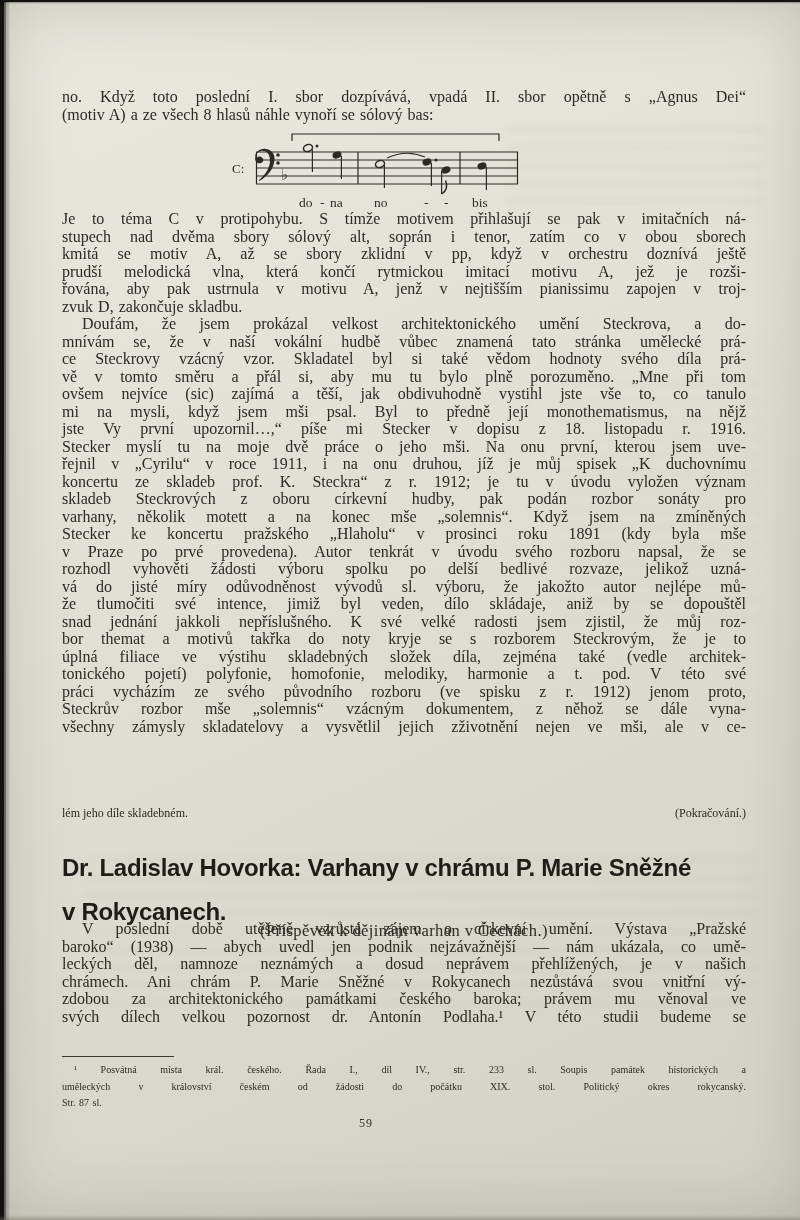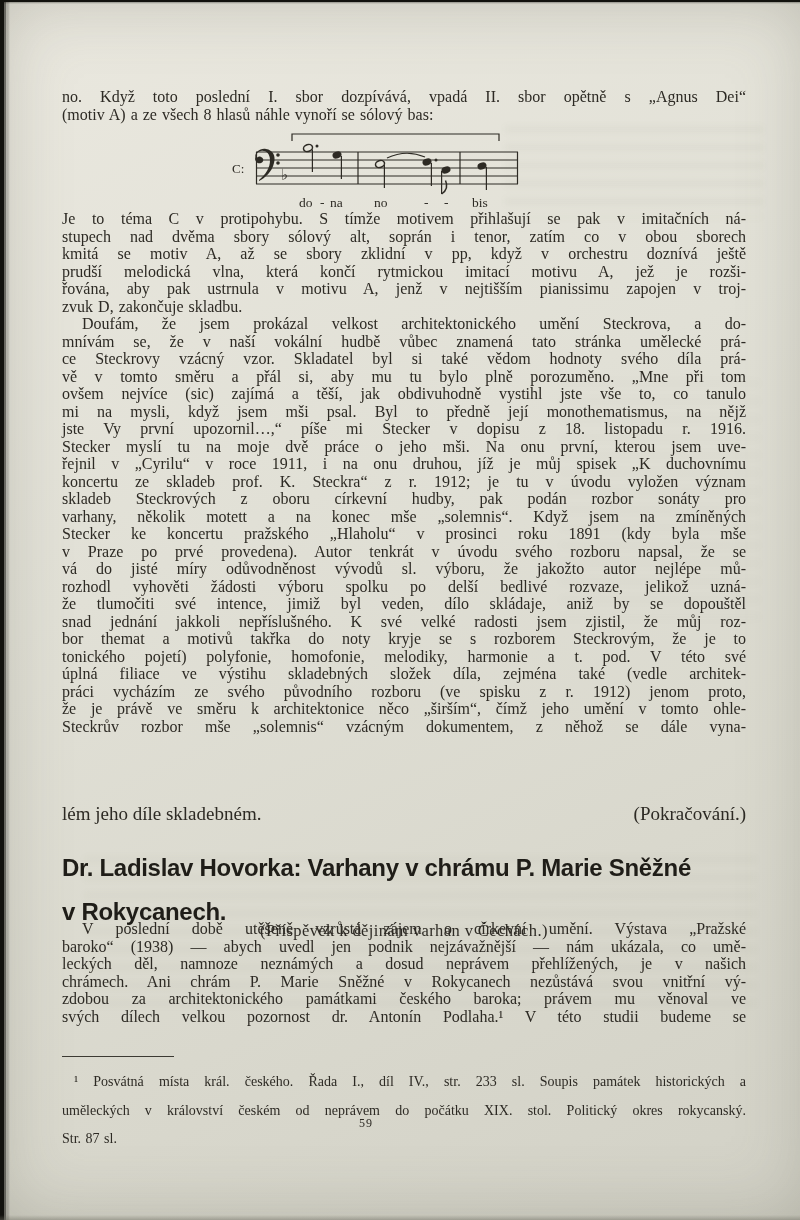--- a/index.html
+++ b/index.html
@@ -35,30 +35,30 @@
     word-spacing:1px; white-space:normal;
   }
   .endleft .tline:last-child{text-align-last:left;}
   .indent-first .tline:first-child{text-indent:20px;}
 
   .intro{top:88px;}
   .musicfig{top:128px;left:170px;width:310px;height:86px;}
   .para1{top:210px;}
   .para2{top:315px;}
   .lastline{position:absolute;left:0;top:805px;width:684px;display:flex;justify-content:space-between;
-    font-size:19px;line-height:17.5px;}
+    font-size:12px;line-height:17.5px;}
 
   .heading{top:846px;font-family:"Liberation Sans","DejaVu Sans",sans-serif;
     font-weight:700;font-size:24px;line-height:44px;letter-spacing:-.3px;color:#1f1d18;white-space:nowrap;}
   .subtitle{top:921px;text-align:center;font-size:16.5px;letter-spacing:.4px;}
 
   .para3{top:920px;}
   .fnrule{top:1056px;width:112px;height:1px;background:#3c3a33;}
   .footnote{top:1062px;}
-  .footnote .tline{font-size:14px;line-height:16.5px;margin-top:12px;}
+  .footnote .tline{font-size:10px;line-height:16.5px;}
   .footnote .tline:first-child{text-indent:12px;}
   .pagenum{top:1116px;width:608px;text-align:center;font-size:12px;letter-spacing:1px;}
 
   .music-svg text{font-family:"Liberation Serif","DejaVu Serif",serif;fill:#2d2a24;}
   .music-svg .stroke{stroke:#2d2a24;fill:none;}
 </style>
 </head>
 <body>
 
 <div class="page">
@@ -166,30 +166,30 @@
         <div class="tline">ovšem nejvíce (sic) zajímá a těší, jak obdivuhodně vystihl jste vše to, co tanulo</div>
         <div class="tline">mi na mysli, když jsem mši psal. Byl to předně její monothematismus, na nějž</div>
         <div class="tline">jste Vy první upozornil…,“ píše mi Stecker v dopisu z 18. listopadu r. 1916.</div>
         <div class="tline">Stecker myslí tu na moje dvě práce o jeho mši. Na onu první, kterou jsem uve-</div>
         <div class="tline">řejnil v „Cyrilu“ v roce 1911, i na onu druhou, jíž je můj spisek „K duchovnímu</div>
         <div class="tline">koncertu ze skladeb prof. K. Steckra“ z r. 1912; je tu v úvodu vyložen význam</div>
         <div class="tline">skladeb Steckrových z oboru církevní hudby, pak podán rozbor sonáty pro</div>
         <div class="tline">varhany, několik motett a na konec mše „solemnis“. Když jsem na zmíněných</div>
         <div class="tline">Stecker ke koncertu pražského „Hlaholu“ v prosinci roku 1891 (kdy byla mše</div>
         <div class="tline">v Praze po prvé provedena). Autor tenkrát v úvodu svého rozboru napsal, že se</div>
+        <div class="tline">rozhodl vyhověti žádosti výboru spolku po delší bedlivé rozvaze, jelikož uzná-</div>
         <div class="tline">vá do jisté míry odůvodněnost vývodů sl. výboru, že jakožto autor nejlépe mů-</div>
-        <div class="tline">rozhodl vyhověti žádosti výboru spolku po delší bedlivé rozvaze, jelikož uzná-</div>
         <div class="tline">že tlumočiti své intence, jimiž byl veden, dílo skládaje, aniž by se dopouštěl</div>
         <div class="tline">snad jednání jakkoli nepříslušného. K své velké radosti jsem zjistil, že můj roz-</div>
         <div class="tline">bor themat a motivů takřka do noty kryje se s rozborem Steckrovým, že je to</div>
+        <div class="tline">úplná filiace ve výstihu skladebných složek díla, zejména také (vedle architek-</div>
         <div class="tline">tonického pojetí) polyfonie, homofonie, melodiky, harmonie a t. pod. V této své</div>
-        <div class="tline">úplná filiace ve výstihu skladebných složek díla, zejména také (vedle architek-</div>
         <div class="tline">práci vycházím ze svého původního rozboru (ve spisku z r. 1912) jenom proto,</div>
-        <div class="tline">že je právě ve směru k architektonice něco „širším“, čímž jeho umění v tomto ohle-</div>
         <div class="tline">Steckrův rozbor mše „solemnis“ vzácným dokumentem, z něhož se dále vyna-</div>
+        <div class="tline">všechny zámysly skladatelovy a vysvětlil jejich zživotnění nejen ve mši, ale v ce-</div>
       </div>
 
     <div class="lastline">
       <span>lém jeho díle skladebném.</span>
       <span>(Pokračování.)</span>
     </div>
 
     <div class="block heading">
       <div>Dr. Ladislav Hovorka: Varhany v chrámu P. Marie Sněžné</div>
       <div>v Rokycanech.</div>
@@ -205,21 +205,21 @@
         <div class="tline">chrámech. Ani chrám P. Marie Sněžné v Rokycanech nezůstává svou vnitřní vý-</div>
         <div class="tline">zdobou za architektonického památkami českého baroka; právem mu věnoval ve</div>
         <div class="tline">svých dílech velkou pozornost dr. Antonín Podlaha.¹ V této studii budeme se</div>
       </div>
 
     <div class="block fnrule"></div>
 
     <div class="block footnote endleft">
 
     <div class="tline">¹ Posvátná místa král. českého. Řada I., díl IV., str. 233 sl. Soupis památek historických a</div>
-        <div class="tline">uměleckých v království českém od neprávem do počátku XIX. stol. Politický okres rokycanský.</div>
+        <div class="tline">uměleckých v království českém od žádosti do počátku XIX. stol. Politický okres rokycanský.</div>
         <div class="tline">Str. 87 sl.</div>
       </div>
 
     <div class="block pagenum">59</div>
   </div>
 
   <div class="edge-top"></div>
   <div class="edge-left"></div>
   <div class="edge-right"></div>
   <div class="edge-bottom"></div>

